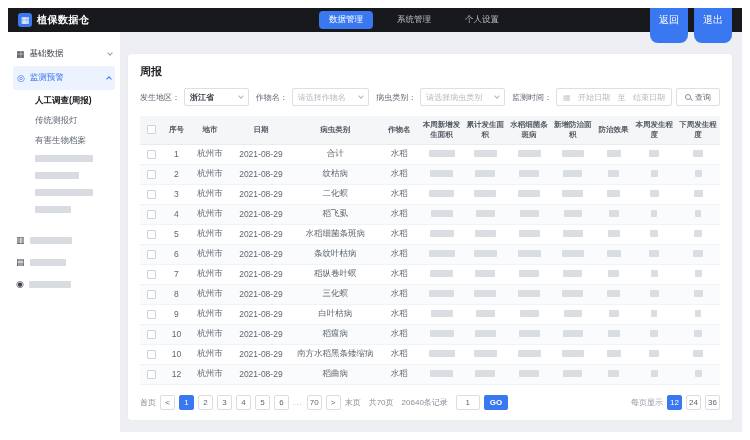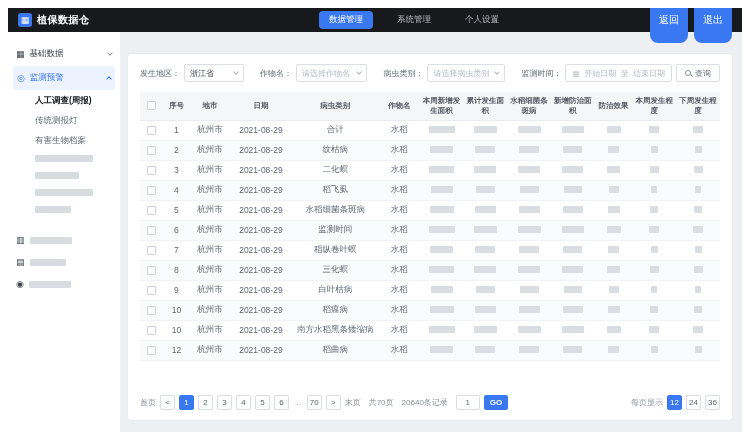--- a/index.html
+++ b/index.html
@@ -29,27 +29,27 @@
 .side-sub.active{color:#17191d;font-weight:bold;}
 .side-masked{height:17px;display:flex;align-items:center;padding-left:27px;}
 .side-item.masked-icon{height:20px;margin-top:2px;}
 .side-item.first-bottom{margin-top:12px;}
 .smudge{display:inline-block;height:7px;background:#d8dbdf;border-radius:1px;filter:blur(.4px);}
 .main-wrap{flex:1;padding:22px 10px 12px 8px;display:flex;min-width:0;}
 .card{background:#fff;border-radius:3px;flex:1;padding:10px 12px;display:flex;flex-direction:column;box-shadow:0 0 2px rgba(0,0,0,.05);min-width:0;}
 .card-title{font-size:11px;font-weight:bold;color:#24262b;margin-bottom:9px;}
 
 .filters{display:flex;align-items:center;font-size:8px;color:#5f6670;gap:4px;margin-bottom:10px;}
-.flabel{white-space:nowrap;margin-left:12px;}
+.flabel{white-space:nowrap;margin-left:3px;}
 .flabel:first-child{margin-left:0;}
 .select{height:18px;border:1px solid #dcdfe4;border-radius:2px;background:#fff;display:flex;align-items:center;padding:0 5px;gap:4px;cursor:pointer;}
 .sel-val{color:#3c4149;white-space:nowrap;}
 .sel-ph{color:#b4b8bf;white-space:nowrap;}
 .select .chev{margin-left:auto;color:#b4b8bf;}
-.w-region{width:70px;}
+.w-region{width:70px;font-weight:bold;}
 .w-crop{width:84px;}
 .w-pest{width:92px;}
 .daterange{height:18px;border:1px solid #dcdfe4;border-radius:2px;background:#fff;display:flex;align-items:center;justify-content:space-between;padding:0 6px;width:126px;color:#b4b8bf;cursor:pointer;white-space:nowrap;}
 .daterange .cal{color:#c3c7cd;font-size:8px;}
 .search-btn{margin-left:auto;height:18px;border:1px solid #dcdfe4;border-radius:2px;background:#fff;display:flex;align-items:center;gap:4px;padding:0 8px;color:#5f6670;cursor:pointer;white-space:nowrap;}
 .mag{width:6px;height:6px;border:1px solid #8a8f98;border-radius:50%;position:relative;display:inline-block;flex-shrink:0;}
 .mag::after{content:'';position:absolute;width:3px;height:1px;background:#8a8f98;transform:rotate(45deg);right:-3px;bottom:-1px;}
 .chev{width:4px;height:4px;border-right:1px solid currentColor;border-bottom:1px solid currentColor;display:inline-block;flex-shrink:0;}
 .chev.down{transform:rotate(45deg);margin-top:-2px;}
 .chev.up{transform:rotate(-135deg);margin-top:2px;}
@@ -130,20 +130,21 @@
           <span class="smudge" style="width: 36px;"></span>
         </div>
         <div class="side-item masked-icon">
           <span class="glyph">◉</span>
           <span class="smudge" style="width: 42px;"></span>
         </div>
       </aside>
 
     <div class="main-wrap">
       <div class="card">
+        <div class="card-title">周报</div>
 
         <div class="filters">
           <span class="flabel">发生地区：</span>
           <span class="select w-region">
             <span class="sel-val">浙江省</span>
             <span class="chev down"></span>
           </span>
           <span class="flabel">作物名：</span>
           <span class="select w-crop">
             <span class="sel-ph">请选择作物名</span>
@@ -274,21 +275,21 @@
                 <td><span class="smudge cell-smudge" style="width: 20px;"></span></td>
                 <td><span class="smudge cell-smudge" style="width: 12px;"></span></td>
                 <td><span class="smudge cell-smudge" style="width: 8px;"></span></td>
                 <td><span class="smudge cell-smudge" style="width: 8px;"></span></td>
               </tr>
               <tr>
                 <td><span class="checkbox"></span></td>
                 <td>6</td>
                 <td>杭州市</td>
                 <td>2021-08-29</td>
-                <td>监测时间</td>
+                <td>条纹叶枯病</td>
                 <td>水稻</td>
                 <td><span class="smudge cell-smudge" style="width: 26px;"></span></td>
                 <td><span class="smudge cell-smudge" style="width: 23px;"></span></td>
                 <td><span class="smudge cell-smudge" style="width: 23px;"></span></td>
                 <td><span class="smudge cell-smudge" style="width: 22px;"></span></td>
                 <td><span class="smudge cell-smudge" style="width: 14px;"></span></td>
                 <td><span class="smudge cell-smudge" style="width: 10px;"></span></td>
                 <td><span class="smudge cell-smudge" style="width: 10px;"></span></td>
               </tr>
               <tr>

